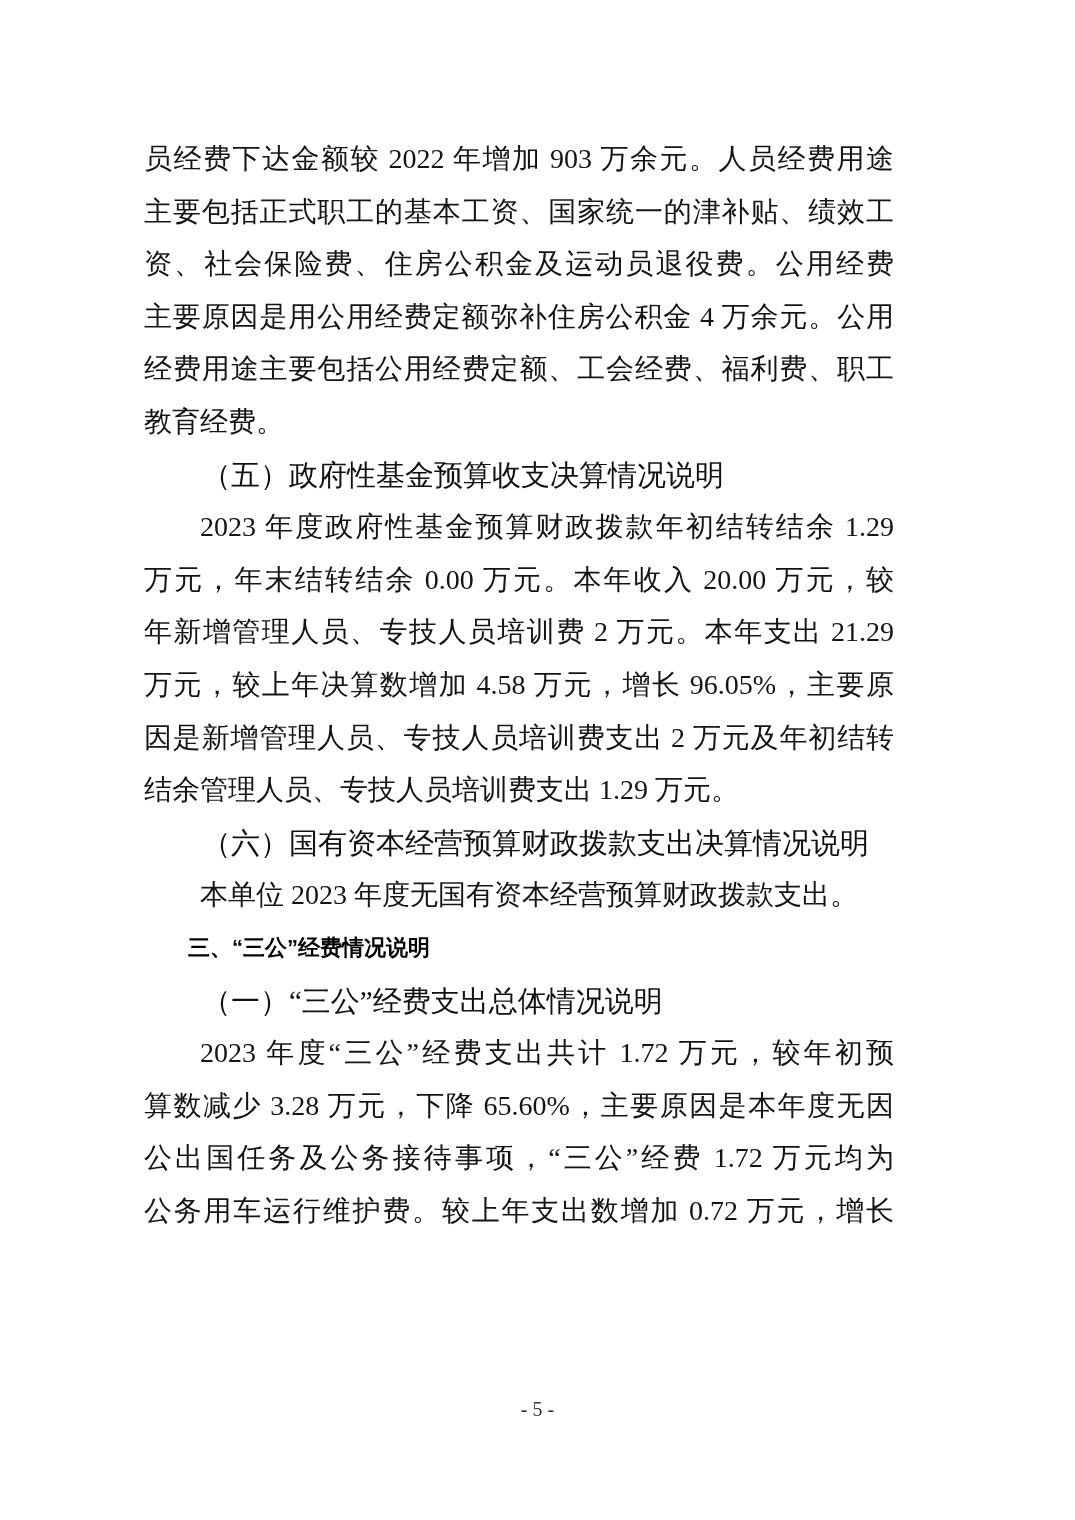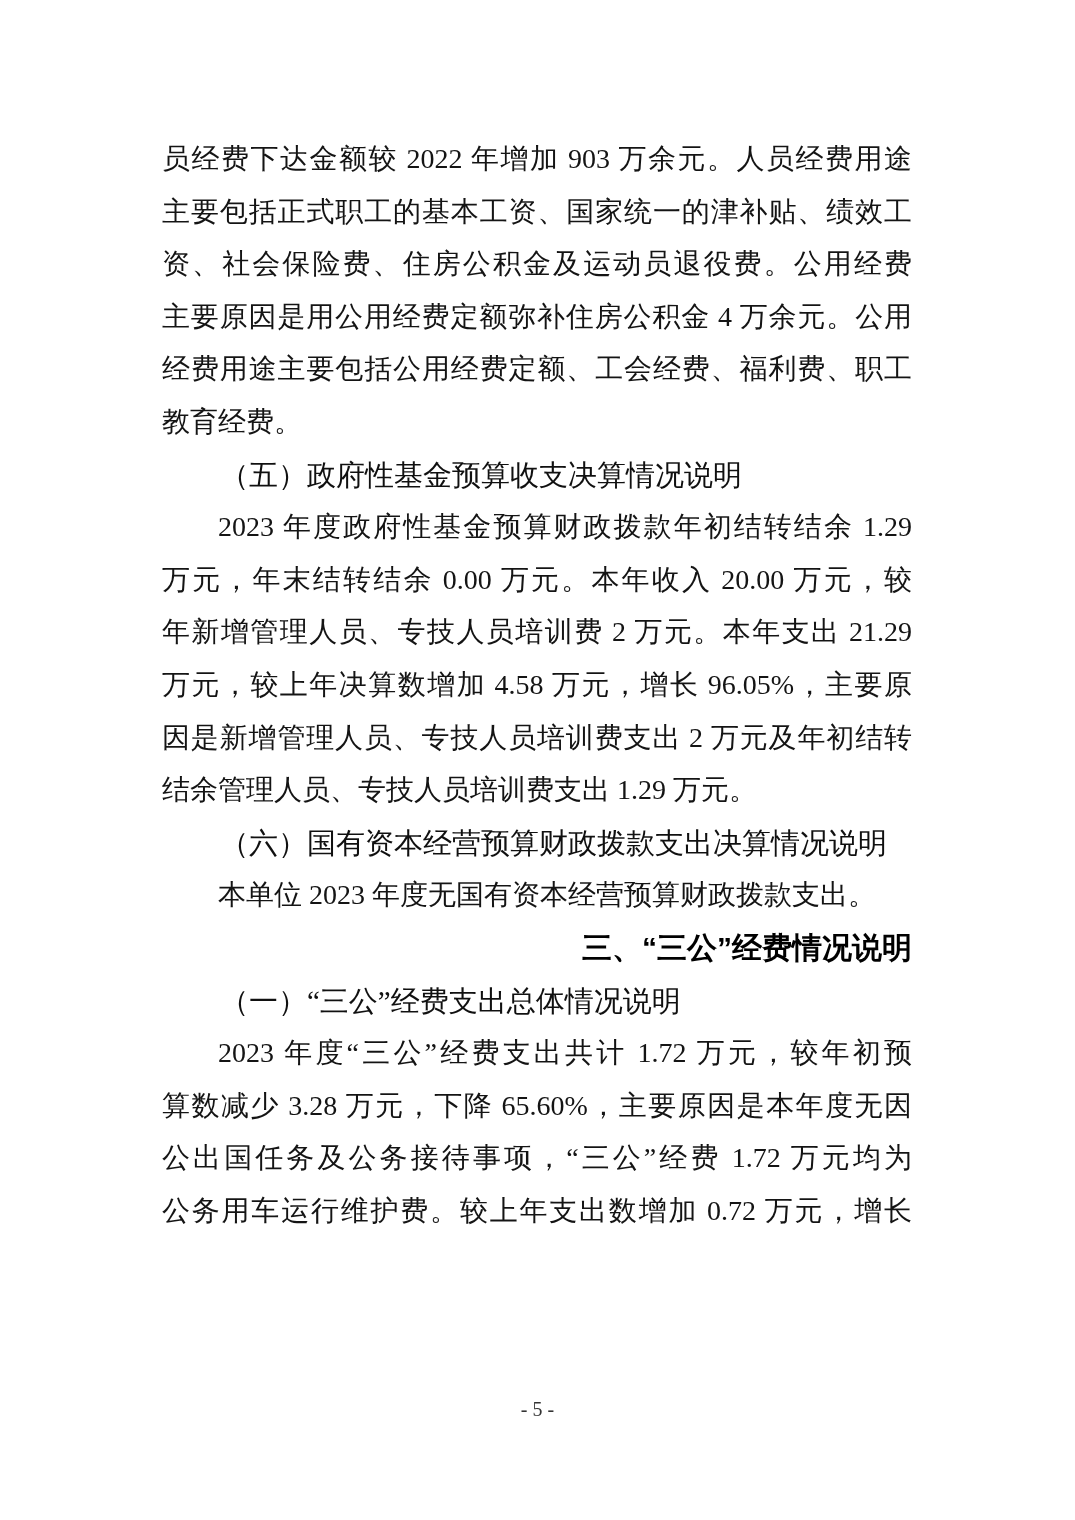--- a/index.html
+++ b/index.html
@@ -11,21 +11,21 @@
     position: relative;
     width: 1075px;
     height: 1520px;
     background: #ffffff;
     color: #111111;
     font-family: "Liberation Serif", serif;
     overflow: hidden;
   }
   .doc-body {
     position: absolute;
-    left: 162px;
+    left: 144px;
     top: 133px;
     width: 750px;
   }
   .line {
     height: 52.6px;
     line-height: 52.6px;
     font-size: 28px;
     color: #141414;
   }
   .line.just {
@@ -35,23 +35,22 @@
   .line.indent {
     text-indent: 2em;
   }
   .block.kai-heading .line {
     font-size: 29px;
     color: #101010;
   }
   .block.hei-heading .line {
     font-family: "Liberation Sans", sans-serif;
     font-weight: bold;
-    font-size: 30px;
+    font-size: 22px;
     color: #000000;
-    text-align: right;
   }
   .footer {
     position: absolute;
     left: 0;
     top: 1398px;
     width: 100%;
     text-align: center;
     font-size: 20px;
     color: #333333;
     font-family: "Liberation Serif", serif;

